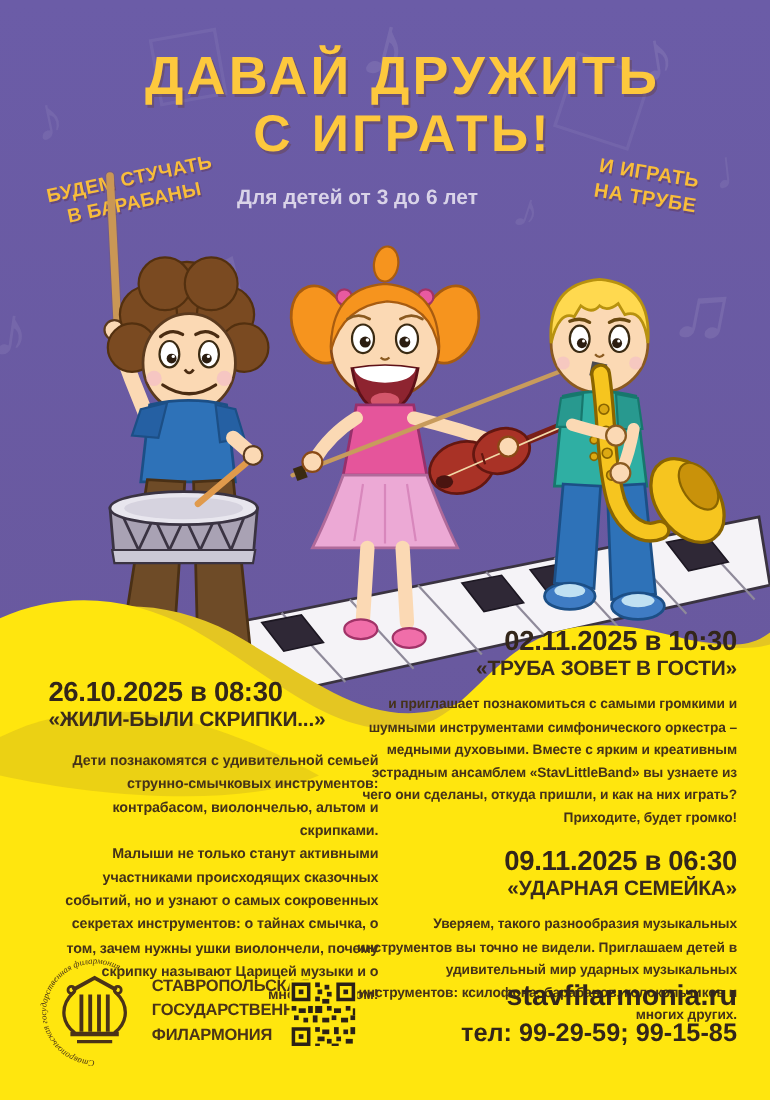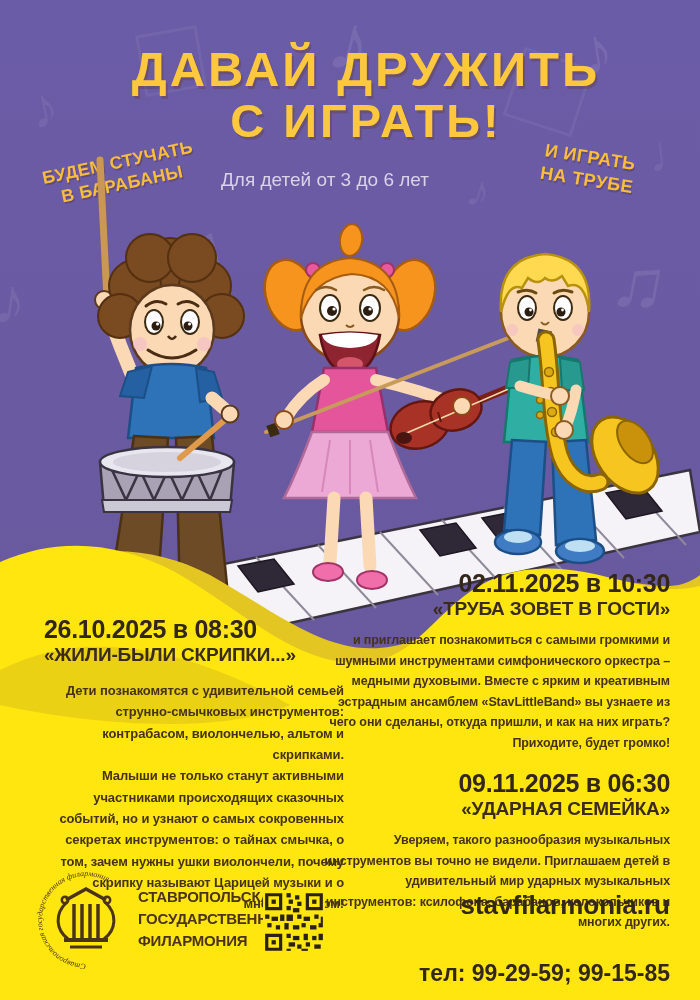--- a/index.html
+++ b/index.html
@@ -21,36 +21,36 @@
   .title .l1{font-size:49px;}
   .title .l2{font-size:47px;}
   .ribbon{
     position:absolute; text-align:center; font-weight:bold; color:#f8bd3a;
     text-shadow:1px 2px 0 rgba(90,40,60,.35); line-height:1.25; letter-spacing:.5px;
   }
   .ribbon.left{left:20px; top:152px; width:200px; font-size:17.5px; transform:rotate(-12deg);}
   .ribbon.right{left:496px; top:146px; width:185px; font-size:18px; transform:rotate(9deg);}
   .age-note{
     position:absolute; top:169px; left:0; width:650px; text-align:center;
-    font-size:19px; font-weight:normal; color:#d9d3e8;
+    font-size:19px; font-weight:bold; color:#d9d3e8;
   }
   .kids-svg{position:absolute; top:140px; left:0;}
   .wave-svg{position:absolute; top:520px; left:0;}
   
   .ev-date{font-size:25px; font-weight:bold; color:#33261a; letter-spacing:-.3px;}
   .ev-title{font-size:19px; font-weight:bold; color:#3a2b1c; margin-top:0; letter-spacing:-.2px;}
   .ev-text{font-size:13px; font-weight:bold; color:#453219; line-height:1.64; margin:0; letter-spacing:-.1px;text-align:right;}
   .ev-left{position:absolute; left:44px; top:615px; width:300px; text-align:left;}
   .ev-left .ev-text{margin-top:14px;}
   .ev-left .ev-text + .ev-text{margin-top:0;}
   .ev-right{position:absolute; right:30px; top:569px; width:348px; text-align:right;}
   .ev-right .ev-text{font-size:12.5px; margin-top:10px;}
   .ev-right .block2{margin-top:16px;}
   .site{position:absolute; right:30px; top:890px; font-size:26px; font-weight:bold; color:#33261a;}
-  .phone{position:absolute; right:30px; top:925px; font-size:23px; font-weight:bold; color:#33261a;margin-top:35px;}
+  .phone{position:absolute; right:30px; top:925px; font-size:23px; font-weight:bold; color:#33261a;}
   .org-logo{position:absolute; left:34px; top:868px;}
   .org-name{
     position:absolute; left:138px; top:886px; font-size:15px; font-weight:bold;
     color:#4a3318; line-height:22px; letter-spacing:-.2px;
   }
   .qr{position:absolute; left:263px; top:891px;}
 </style>
 </head>
 <body>
 

